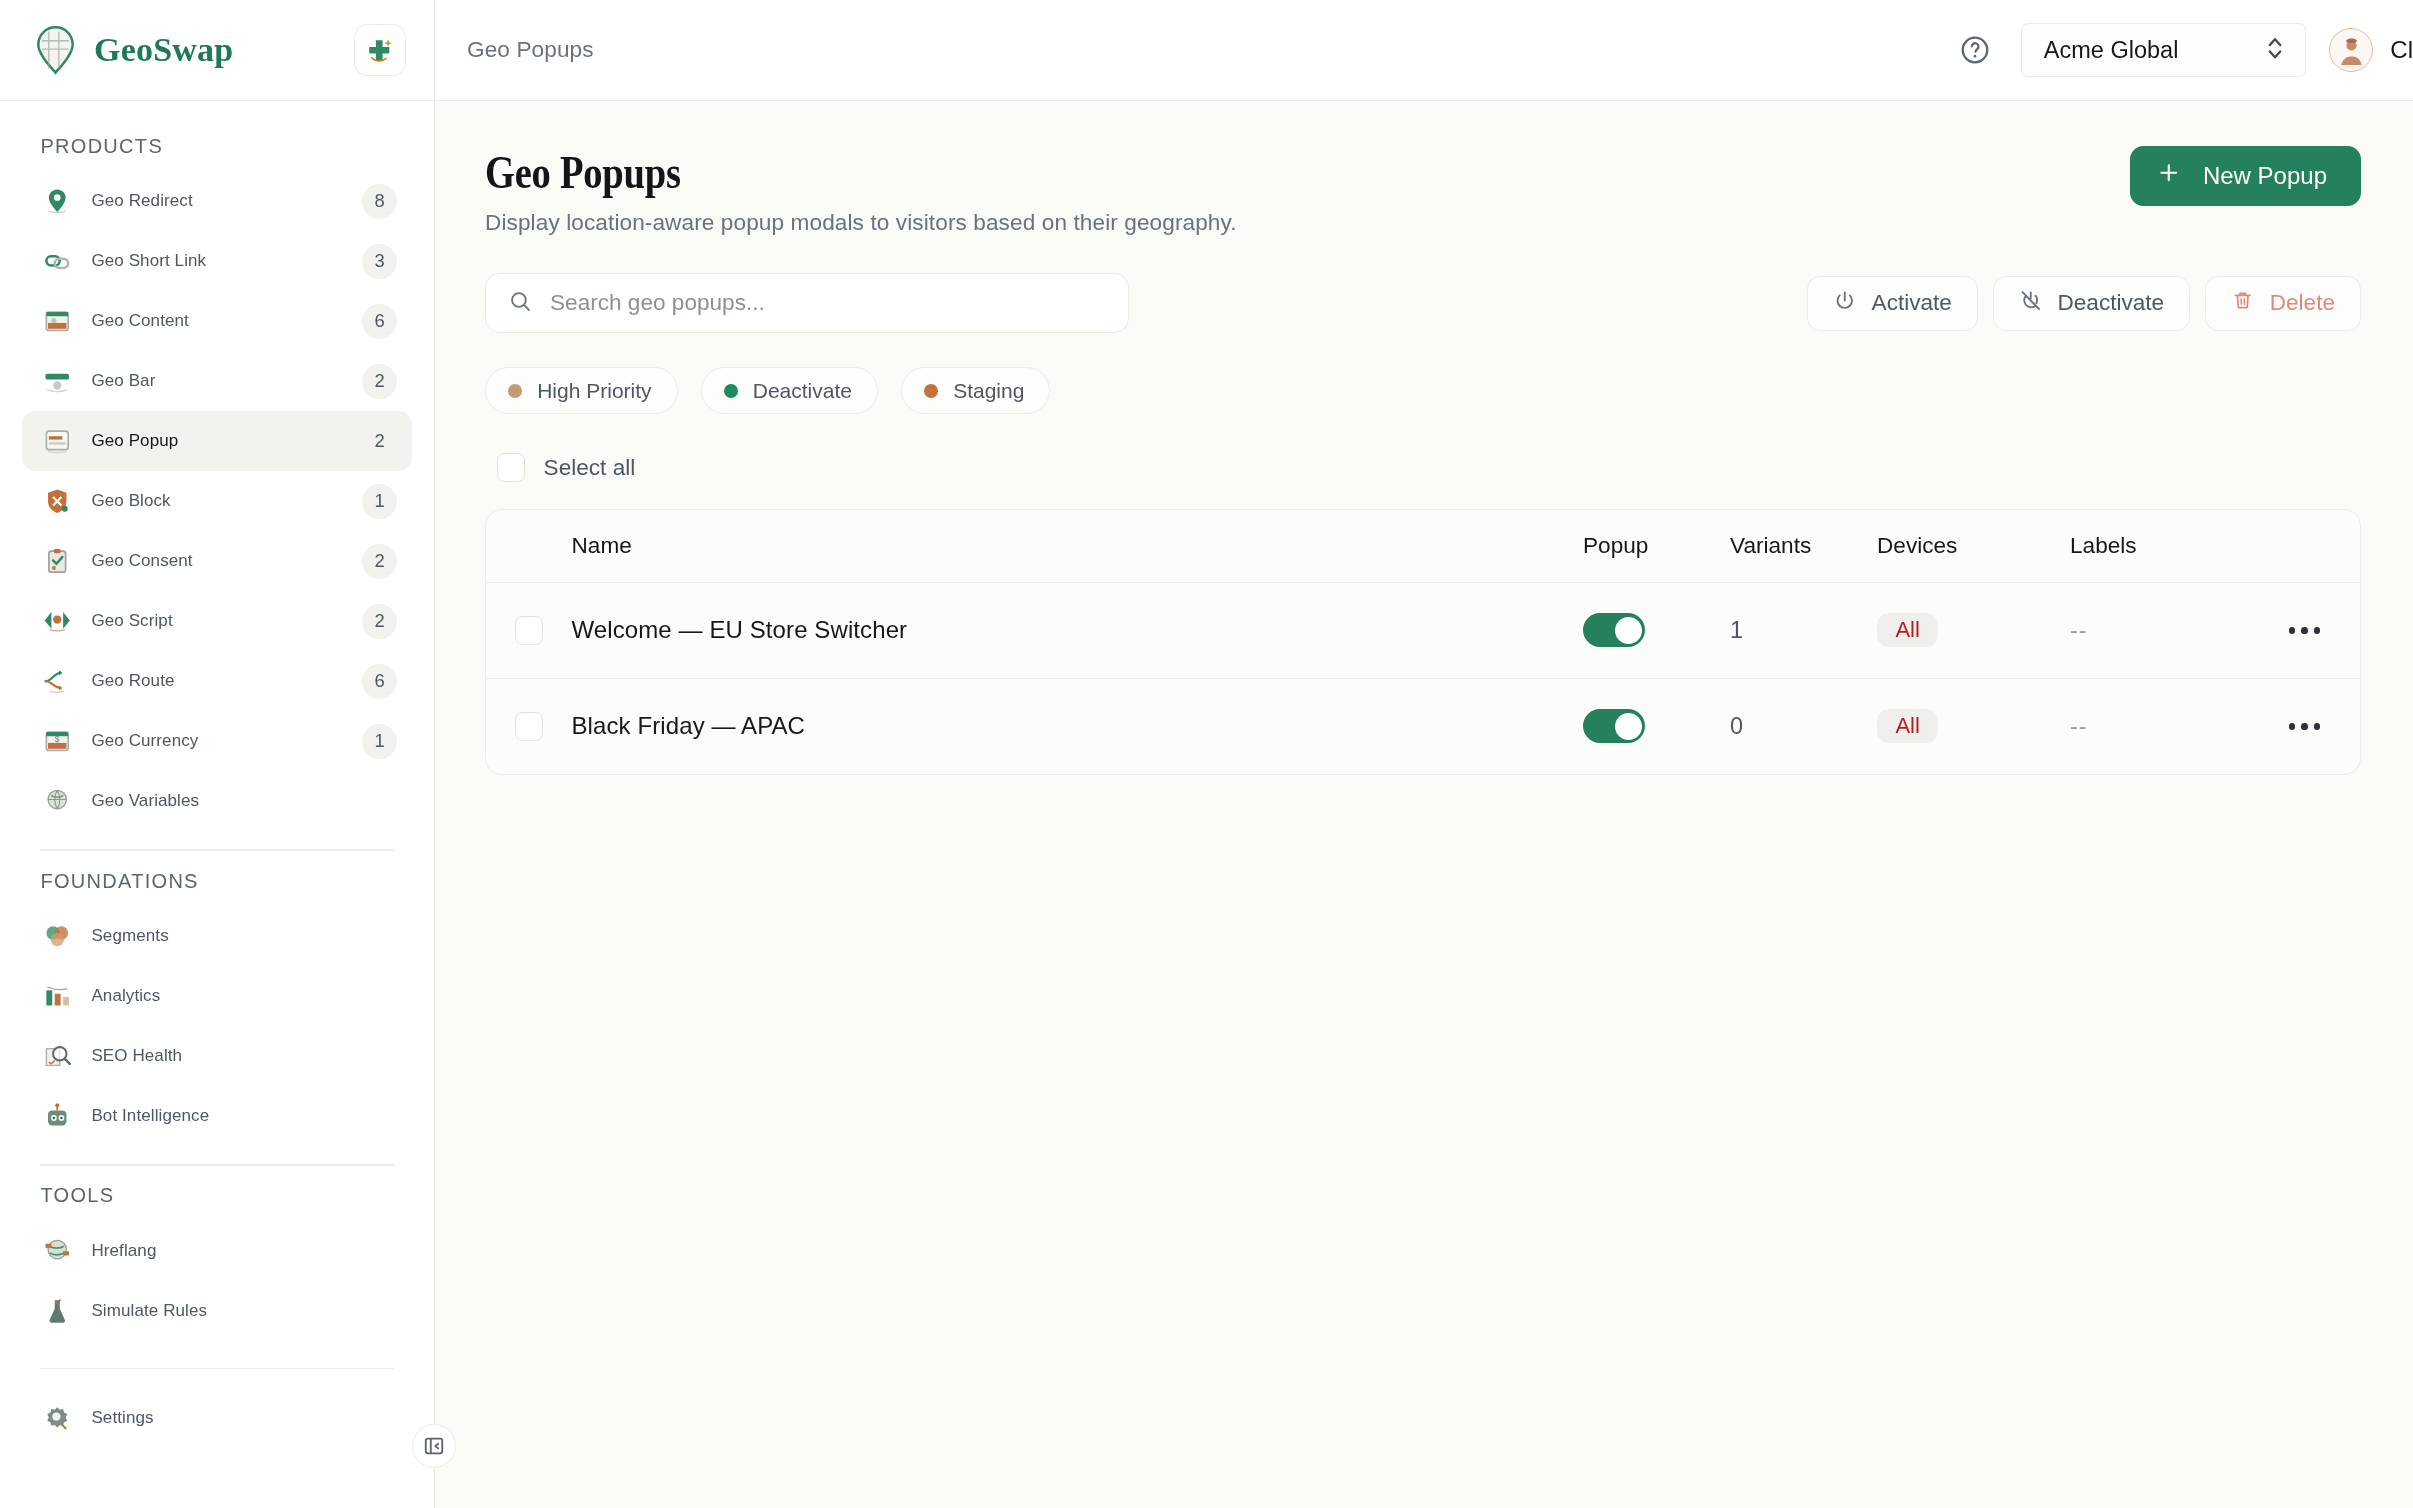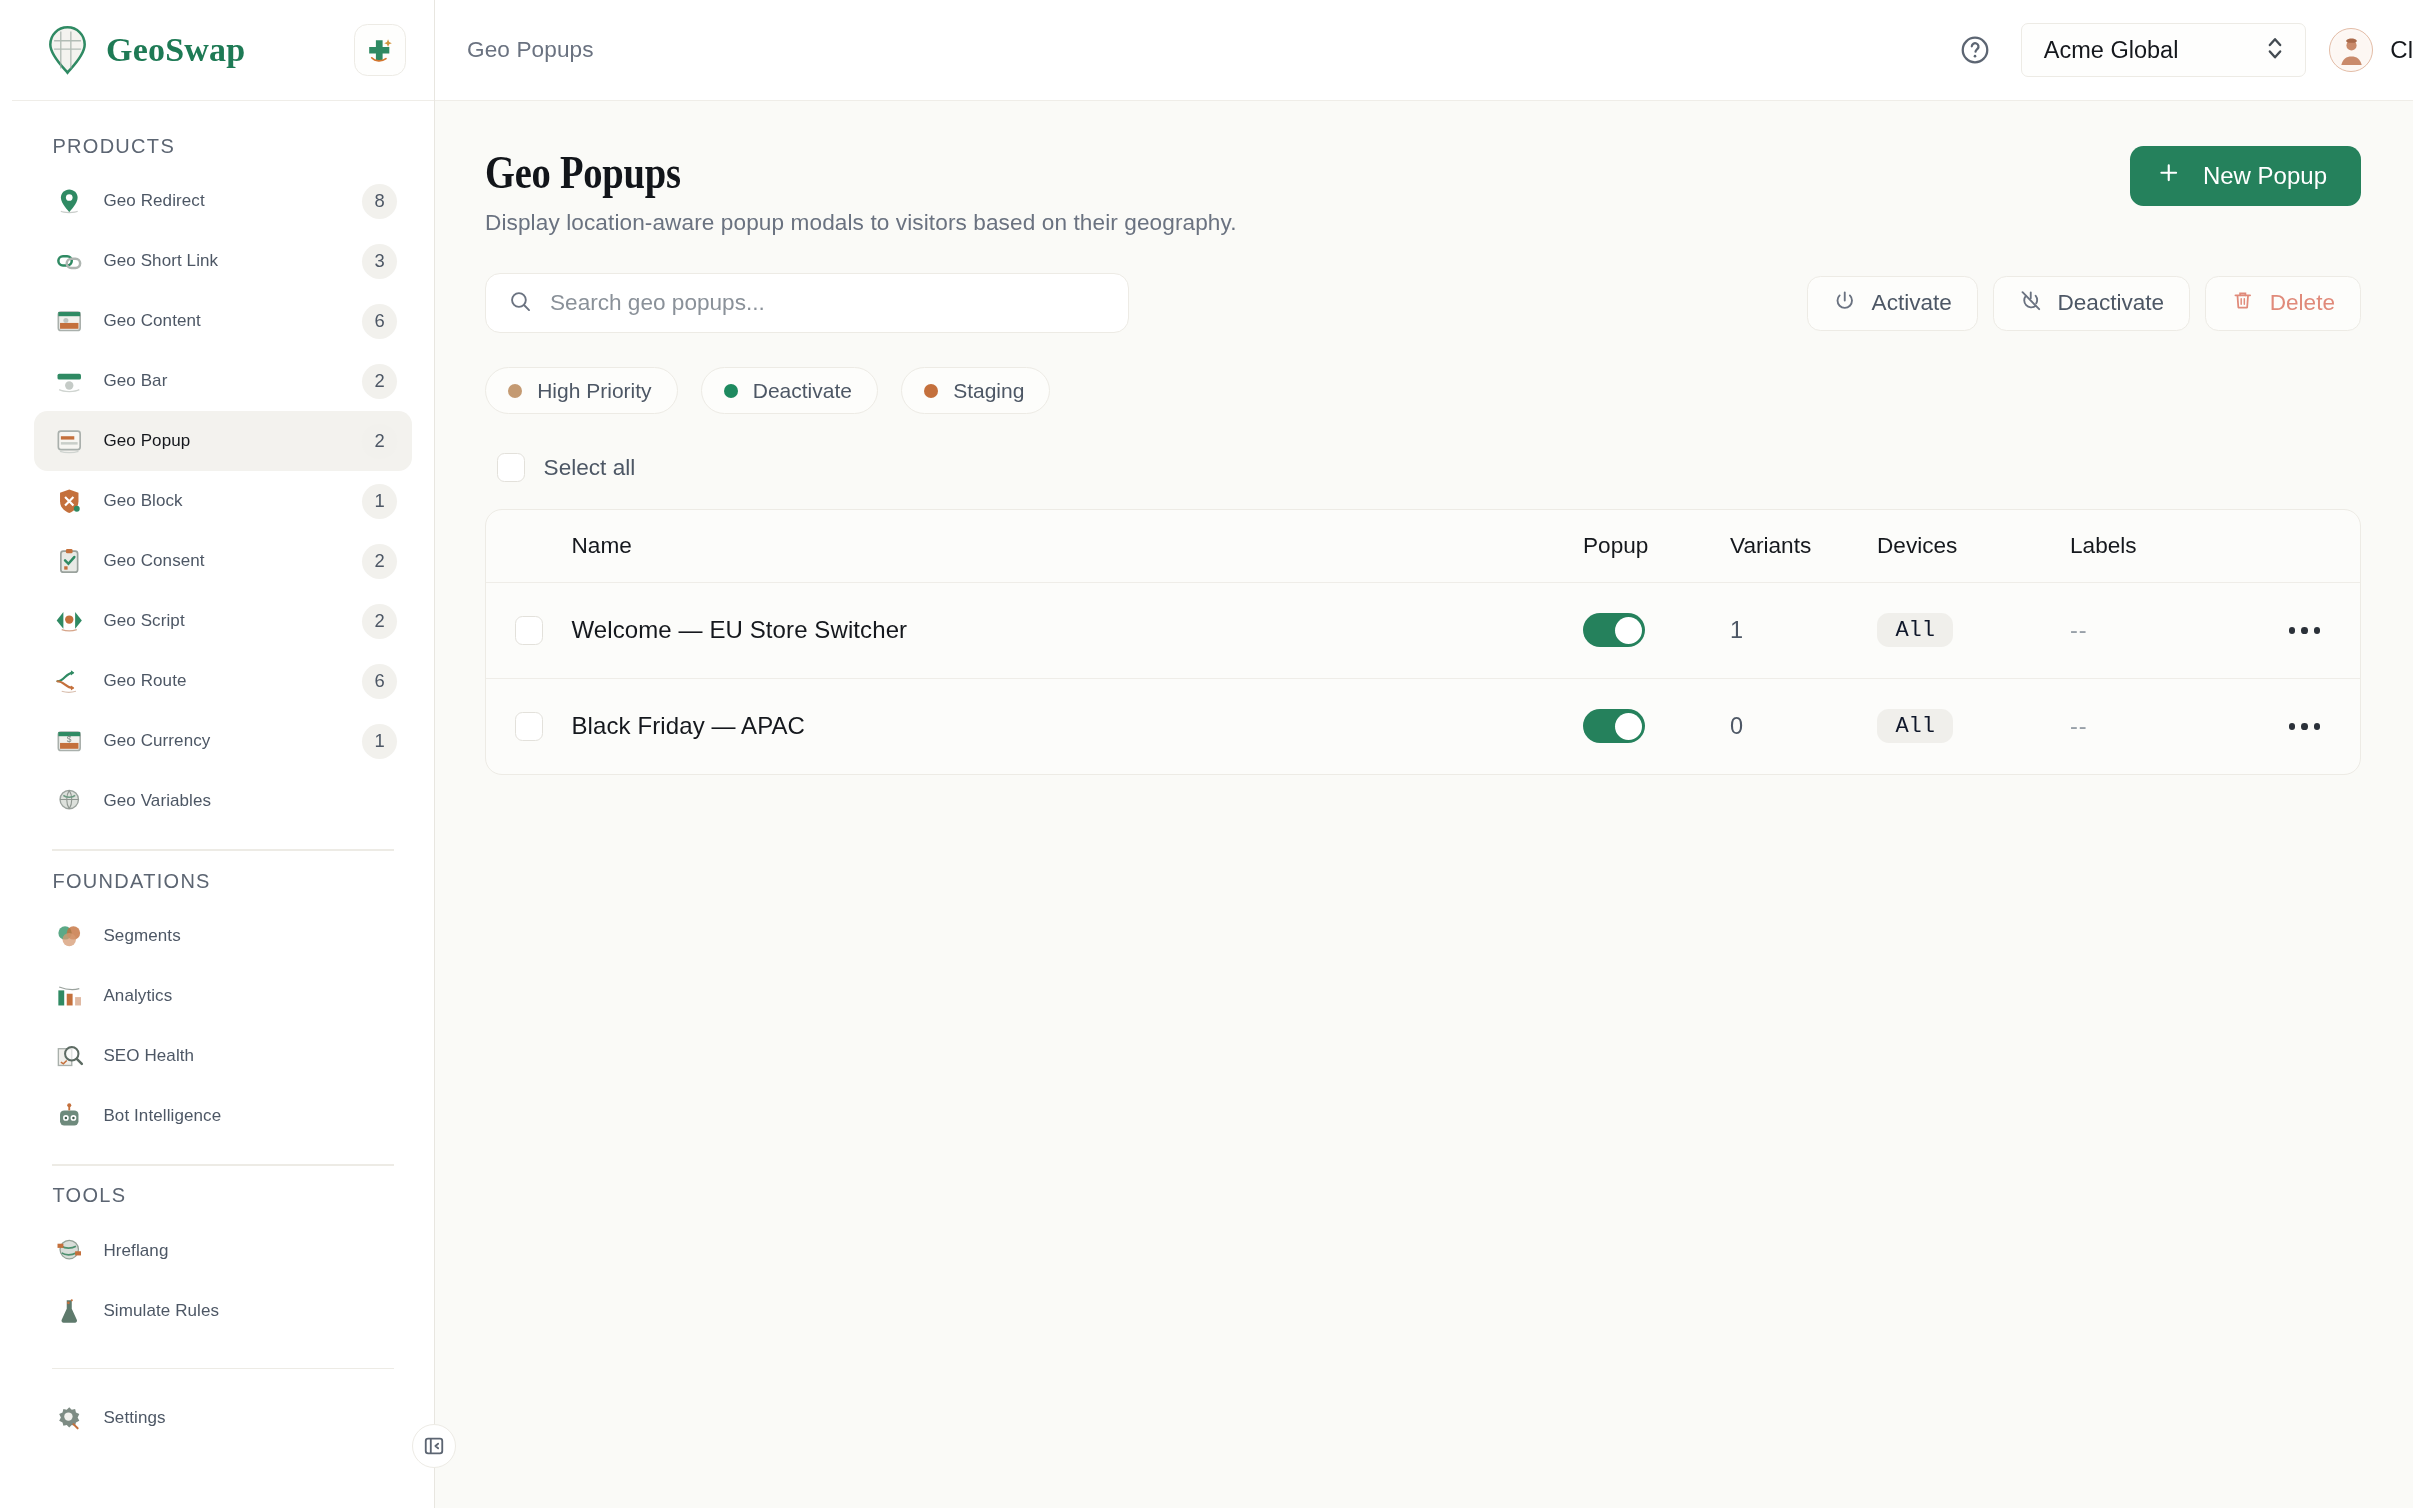--- a/index.html
+++ b/index.html
@@ -15,21 +15,20 @@
   .app { display: flex; width: 2413px; height: 1508px; }
 
   
   .sidebar {
     width: 435px; height: 1508px;
     background: #FFFFFF;
     border-right: 1.7px solid #E8E6E0;
     display: flex; flex-direction: column;
     position: relative;
     flex: 0 0 435px;
-    padding-left: 12px;
   }
   .brand {
     height: 101px;
     display: flex; align-items: center;
     padding: 0 28.5px 0 32px;
     border-bottom: 1.7px solid #EFEDE8;
     gap: 15px;
   }
   .brand-logo { width: 47px; height: 52px; flex: 0 0 47px; }
   .brand-name {
@@ -213,21 +212,21 @@
   }
   .toggle .knob {
     position: absolute; top: 3.4px; right: 3.4px;
     width: 27px; height: 27px; border-radius: 50%;
     background: #FFFFFF;
   }
   .pill-all {
     display: inline-flex; align-items: center; justify-content: center;
     min-width: 60px; height: 34px; padding: 0 18.4px;
     background: #F0EFEB; border-radius: 11.7px;
-    font-size: 22px; color: #0f172a; font-family: Liberation Mono, monospace;
+    font-size: 22px; color: #b91c1c;
   }
   .dots-btn {
     width: 47px; height: 47px; border-radius: 10px;
     display: flex; align-items: center; justify-content: center;
     gap: 5.9px; cursor: pointer;
   }
   .dots-btn i { width: 6.7px; height: 6.7px; border-radius: 50%; background: #2B3139; display: block; }
 </style>
 </head>
 <body>

